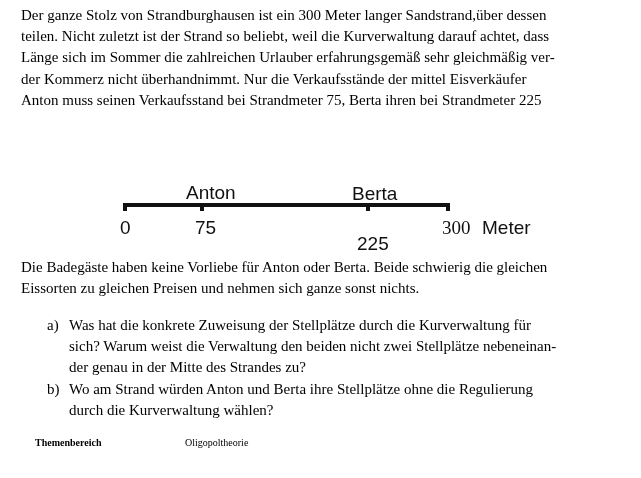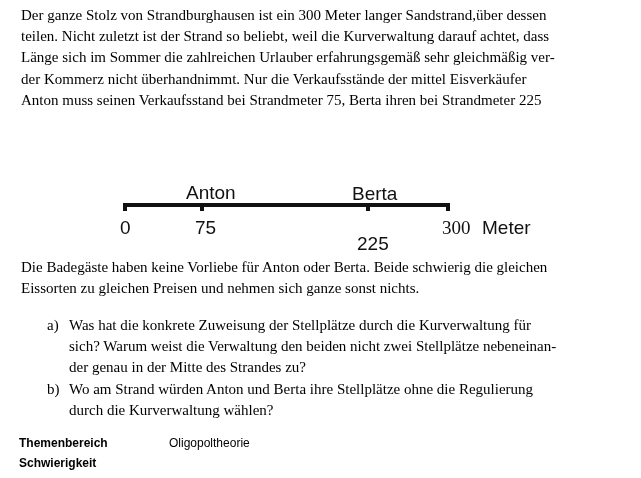--- a/index.html
+++ b/index.html
@@ -22,22 +22,22 @@
     }
     .bar {
       position: absolute; left: 123px; top: 203px; width: 327px; height: 4px; background: #111;
     }
     .tick { position: absolute; width: 4px; height: 8px; background: #111; top: 203px; }
     .lbl { position: absolute; white-space: nowrap; }
     .questions { position: absolute; left: 47px; top: 315px; width: 580px; line-height: 21.2px; }
     .q { position: relative; padding-left: 22px; }
     .q .marker { position: absolute; left: 0; top: 0; }
     .meta {
-      position: absolute; left: 19px; top: 433px;
-      font-family: Liberation Sans, sans-serif; font-size: 12px; line-height: 20px;
+      position: absolute; left: 35px; top: 433px;
+      font-family: Liberation Serif, serif; font-size: 10px; line-height: 20px;
     }
     .meta-row { display: flex; }
     .meta-key { width: 150px; font-weight: bold; }
   </style>
 </head>
 <body>
 
 <div class="para" id="intro">
   <span class="line">Der ganze Stolz von Strandburghausen ist ein 300 Meter langer Sandstrand,über dessen</span>
   <span class="line">teilen. Nicht zuletzt ist der Strand so beliebt, weil die Kurverwaltung darauf achtet, dass</span>
@@ -81,15 +81,14 @@
     <span class="line">durch die Kurverwaltung wählen?</span>
   </div>
 </div>
 
 <div class="meta">
   <div class="meta-row">
     <span class="meta-key">Themenbereich</span>
     <span>Oligopoltheorie</span>
   </div>
   <div class="meta-row">
-    <span class="meta-key">Schwierigkeit</span>
   </div>
 </div>
 
 </body></html>

